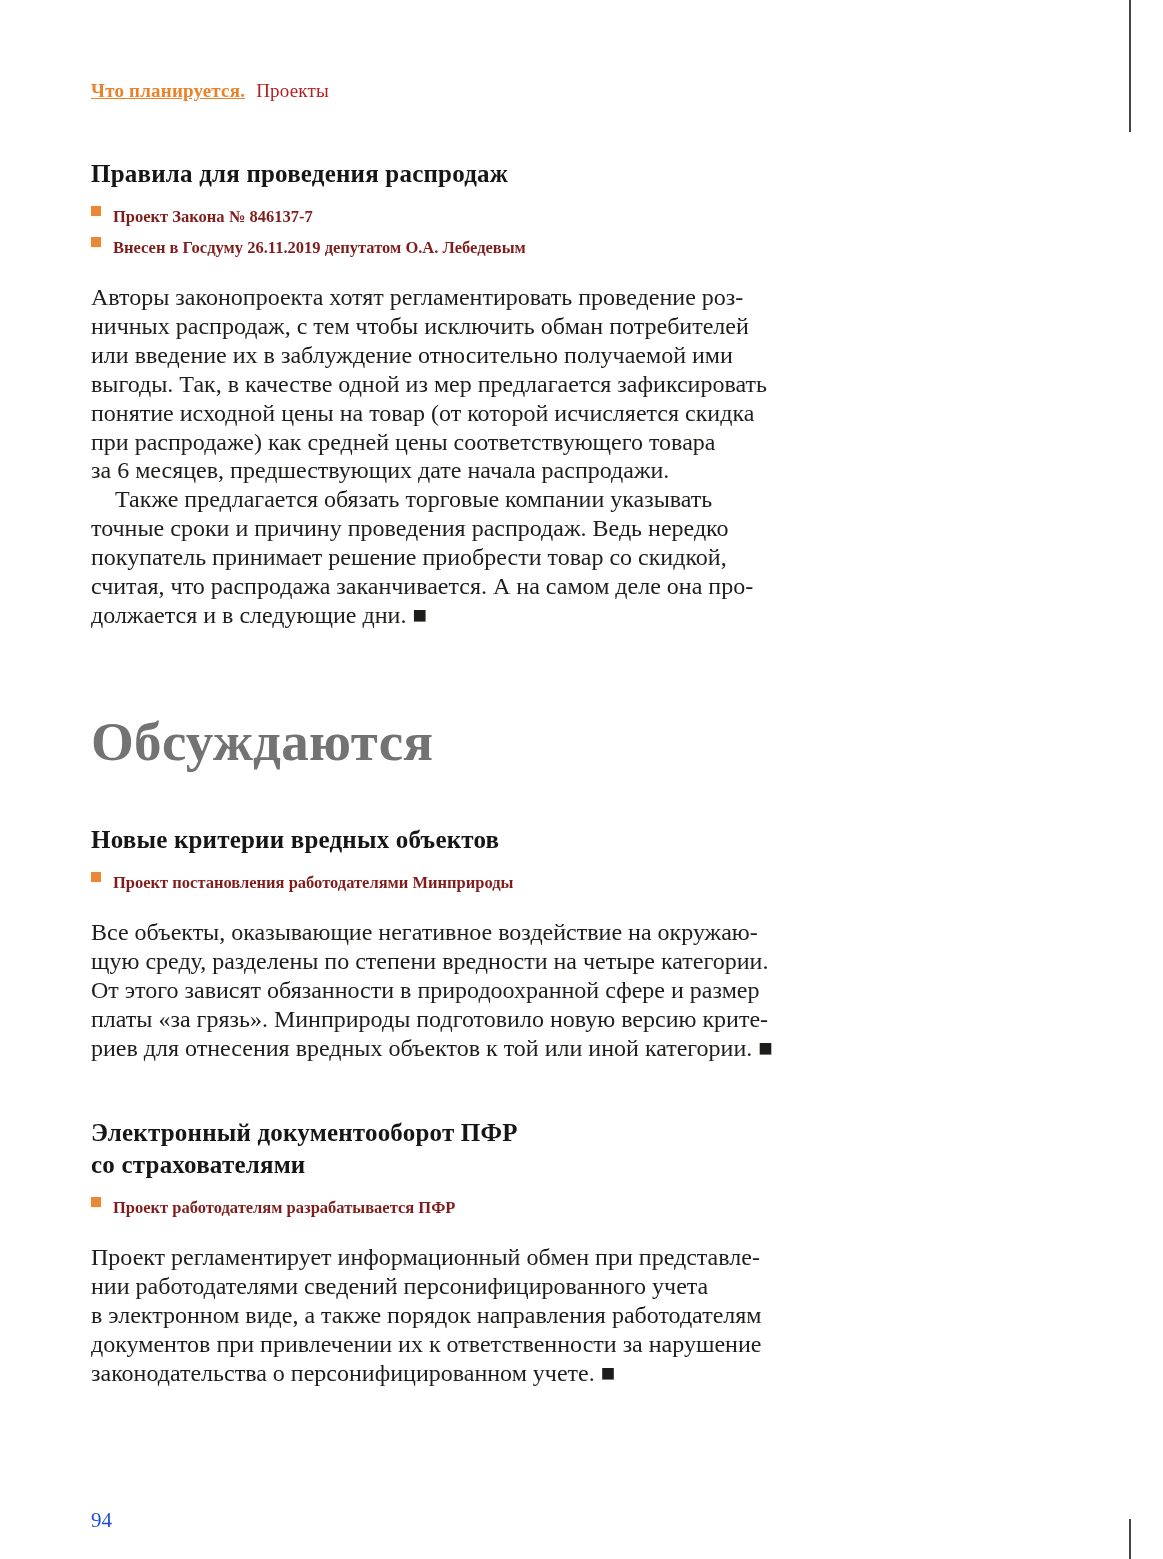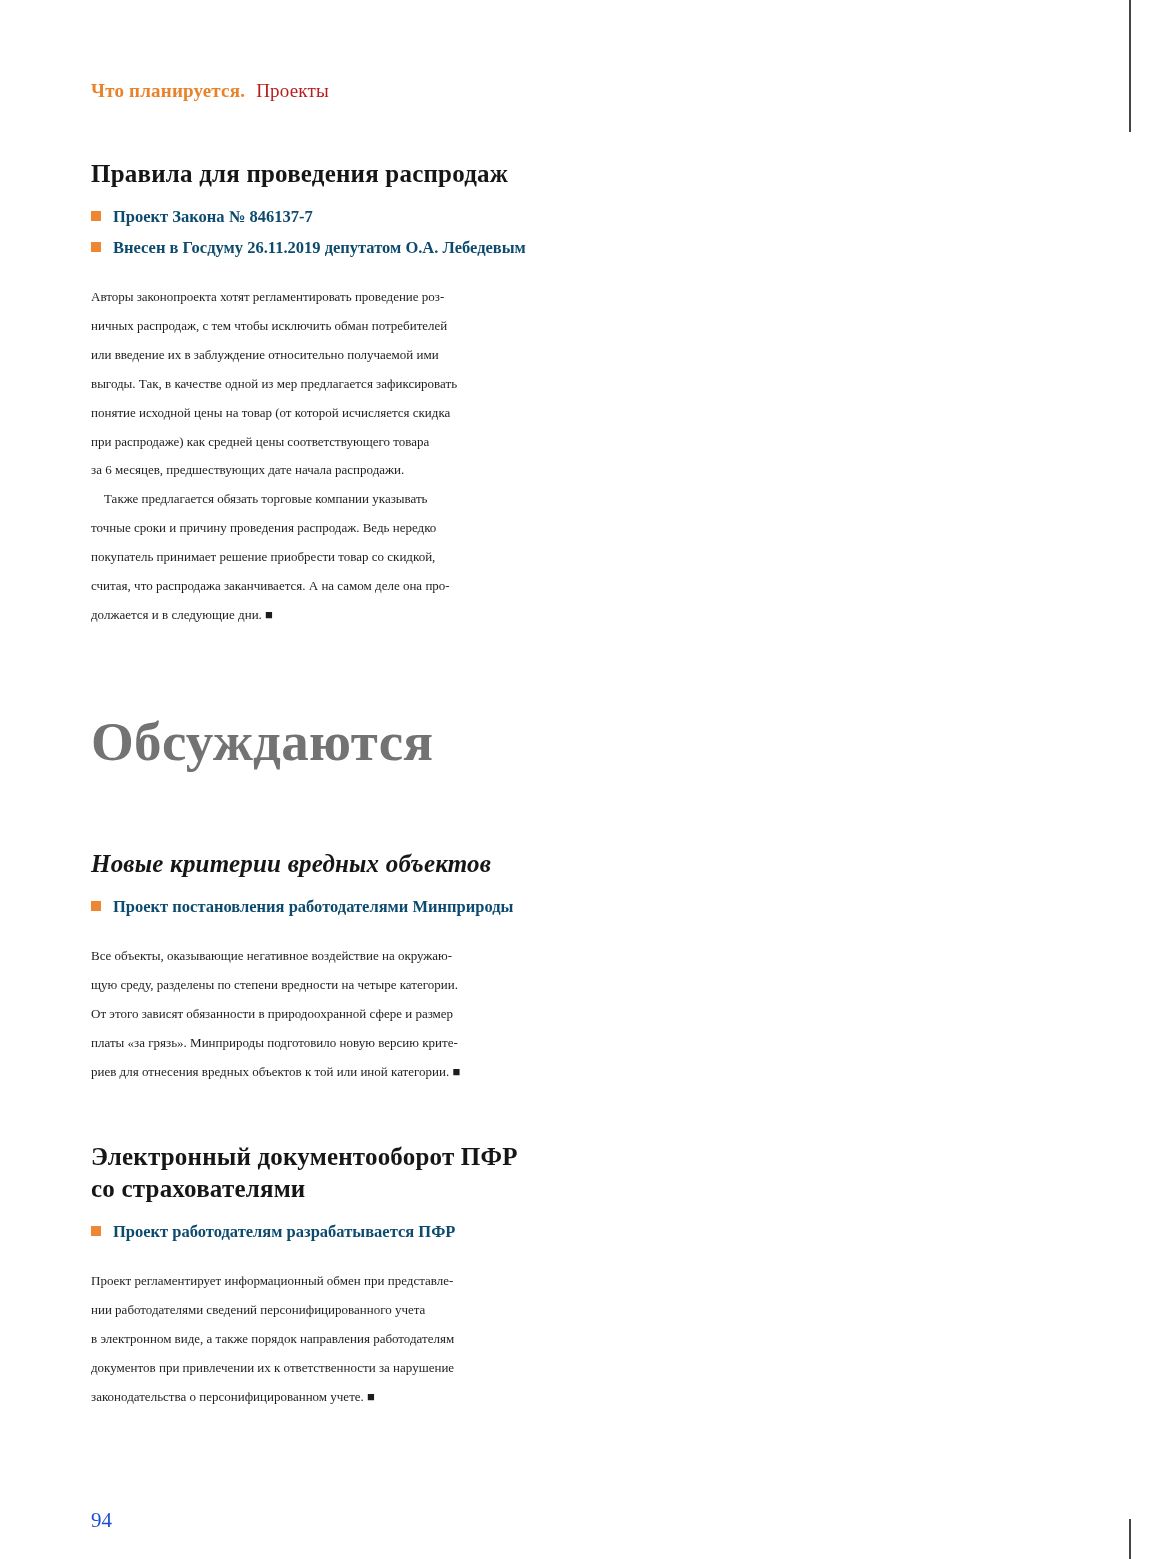--- a/index.html
+++ b/index.html
@@ -20,72 +20,72 @@
   }
   .trim-mark.top { top: 0; height: 132px; }
   .trim-mark.bottom { top: 1519px; height: 40px; }
 
   .content {
     padding: 80px 0 0 91px;
     width: 860px;
   }
 
   .kicker { font-size: 19px; letter-spacing: 0.2px; }
-  .kicker .kicker-bold { font-weight: 700; color: #e8832c; }
+  .kicker .kicker-bold { font-weight: 700; color: #e8832c; text-decoration: underline; }
   .kicker .kicker-light { font-weight: 400; color: #b91c1c; margin-left: 6px; }
 
   .article-title {
     margin-top: 56px;
     font-size: 25px;
     font-weight: 700;
     color: #161616;
     letter-spacing: 0.2px;
     white-space: pre-line;
     line-height: 1.28;
   }
 
   .meta-list { margin-top: 17px; }
   .meta-item {
     display: flex;
-    align-items: center;
+    align-items: flex-start;
     margin-bottom: 11px;
     font-size: 16.5px;
     font-weight: 700;
-    color: #0c4a6e;
+    color: #7f1d1d;
   }
   .bullet-square {
     width: 10px;
     height: 10px;
     background: #ed8733;
     display: inline-block;
     margin-right: 12px;
     flex: 0 0 10px;
     position: relative;
     top: -1px;
   }
 
   .body-text {
     margin-top: 25px;
-    font-size: 13px;
+    font-size: 24px;
     line-height: 28.9px;
     white-space: pre-line;
     color: #1d1d1b;
     max-width: 780px;
   }
 
   .section-heading {
     margin-top: 82px;
     font-size: 55px;
     line-height: 1.1;
     font-weight: 700;
     color: #737373;
     letter-spacing: 0.3px;
   }
 
-  .article-2 .article-title { margin-top: 76px; font-style: italic; }
+  .article-2 .article-title { margin-top: 52px; }
   .article-3 .article-title { margin-top: 54px; }
 
   .page-number {
     position: absolute;
     left: 91px;
     top: 1508px;
     font-size: 21px;
     color: #1d4ed8;
   }
 </style>

